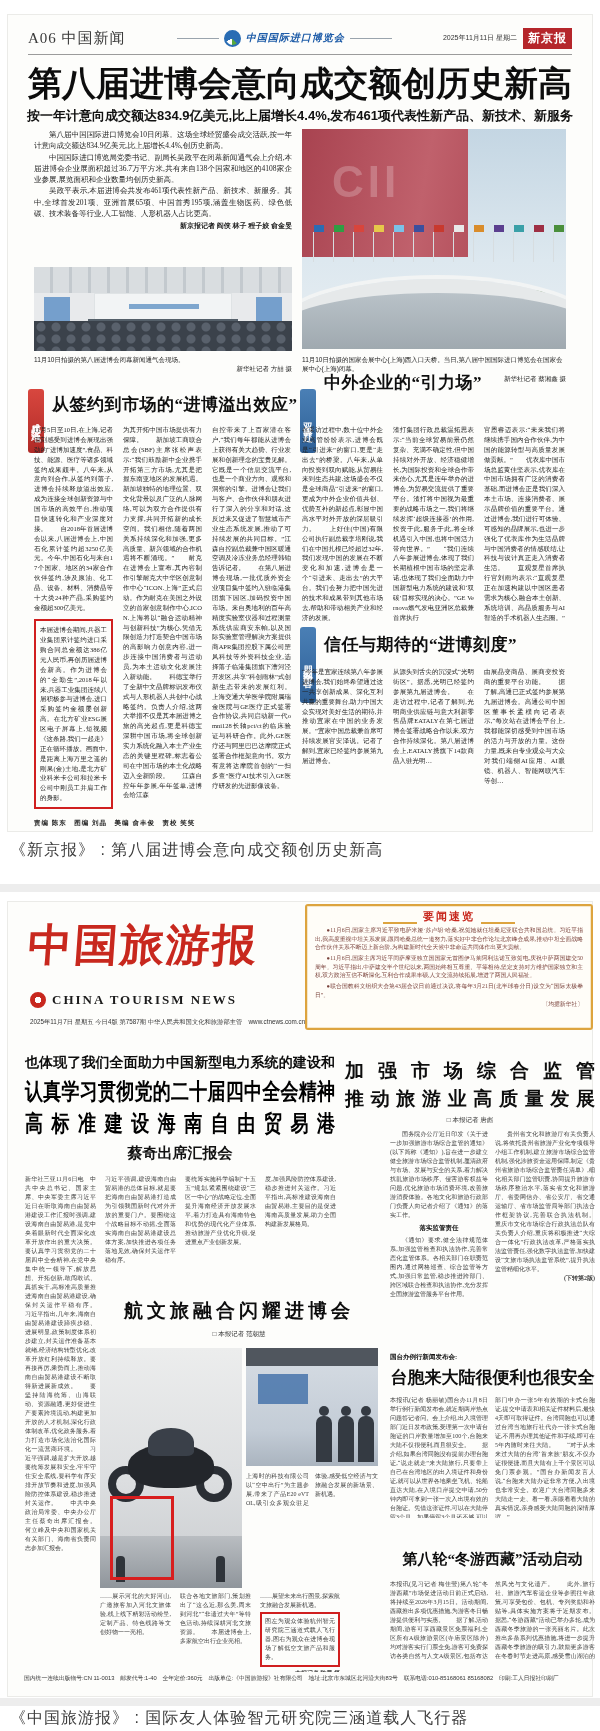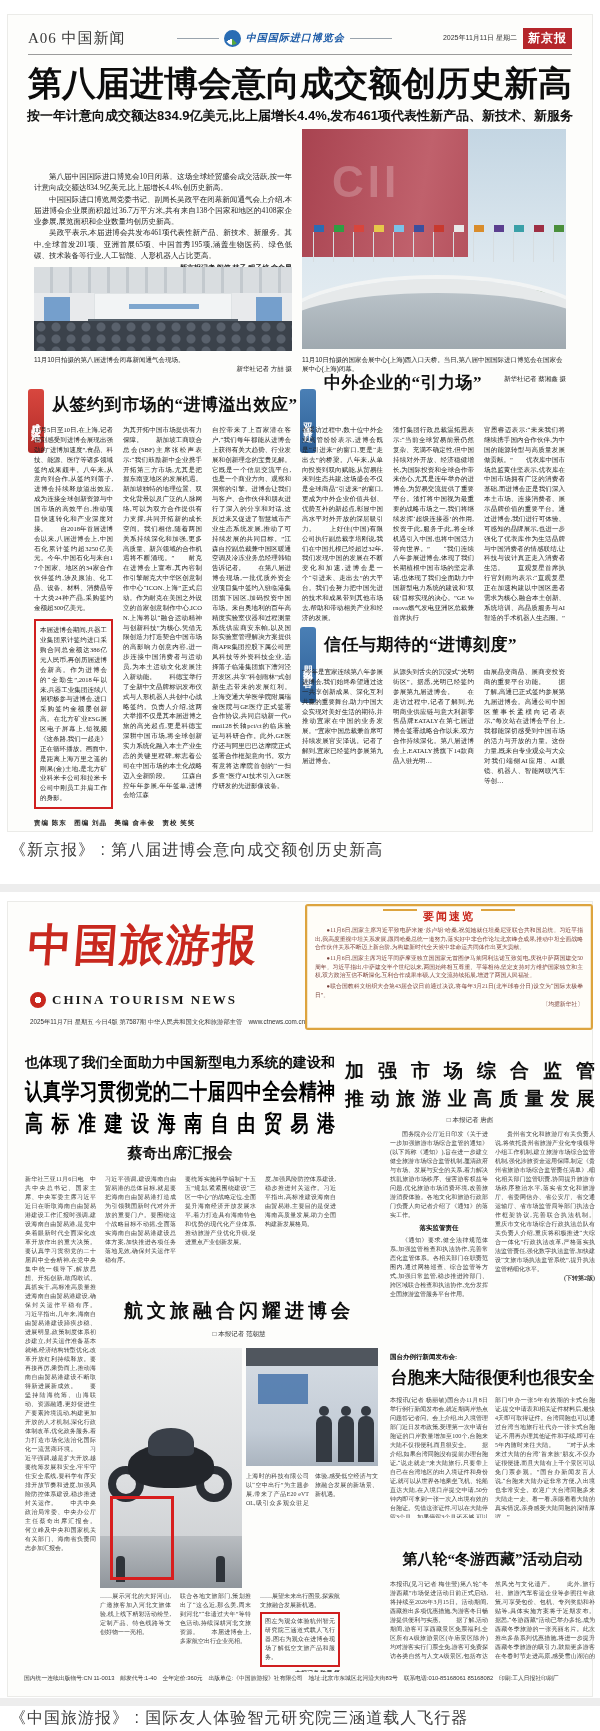--- a/index.html
+++ b/index.html
@@ -1,21 +1,21 @@
 <!DOCTYPE html>
 <html><head>
 <meta charset="utf-8">
 <style>
   * { margin:0; padding:0; box-sizing:border-box; }
   html,body { background:#ffffff; }
   .canvas { position:relative; width:600px; height:1731px; background:#fff; overflow:hidden;
             font-family:"Liberation Sans","DejaVu Sans",sans-serif; color:#222; }
   .paper { position:absolute; background:#fdfdfb; box-shadow:0 0 0 1px #ebebe8; }
   .serif { font-family:"Liberation Serif","DejaVu Serif",serif; }
-  .jt { text-align:justify; word-break:break-all; overflow:hidden;margin-top:42px; }
+  .jt { text-align:justify; word-break:break-all; overflow:hidden; }
 
   
   .p1-header { position:absolute; top:10px; left:20px; right:20px; height:26px; display:flex; align-items:center; }
   .p1-pagelabel { font-family:"Liberation Serif",serif; font-size:15px; color:#3a3a3a; letter-spacing:1px; white-space:nowrap; }
   .p1-badge { flex:1; display:flex; align-items:center; justify-content:center; gap:5px; }
   .p1-badge .bline { width:42px; height:1px; background:#9aa4ad; }
   .ciie-logo { width:17px; height:17px; border-radius:50%; border:2px solid #2a6db4;
                background:conic-gradient(#2a6db4 0 38%, #57a83e 38% 52%, #ffffff 52% 68%, #2a6db4 68% 100%); }
   .ciie-text { font-size:10px; font-weight:bold; font-style:italic; color:#1e5ca8; letter-spacing:1px; white-space:nowrap; }
   .p1-dateblock { display:flex; align-items:center; gap:6px; }
@@ -86,21 +86,21 @@
               font-family:"Liberation Serif","DejaVu Serif",serif; transform:skewX(-4deg); letter-spacing:2px; white-space:nowrap; }
   .ct-logorow { position:absolute; top:90px; left:22px; display:flex; align-items:center; gap:6px; }
   .ct-logo { width:16px; height:16px; border-radius:50%; border:2px solid #c8281e;
              background:radial-gradient(circle at 50% 50%, #fff 0 3px, #c8281e 3px 100%); }
   .ct-en { font-family:"Liberation Serif",serif; font-weight:bold; font-size:13px; letter-spacing:2px; color:#1c1c1c; white-space:nowrap; }
   .ct-dateline { position:absolute; top:116px; left:22px; width:250px; font-size:6.3px; color:#333; white-space:nowrap; }
 
   .briefbox { position:absolute; top:2px; left:297px; width:288px; height:126px; border:2px solid #dda43f; border-radius:3px;
               background:#fffdf8; padding:3px 8px 3px 8px; box-shadow:inset 0 0 0 1px #f6e7c8; }
   .briefbox .bb-title { text-align:center; font-size:11px; font-weight:900; color:#c8281e; letter-spacing:2px;
-              display:flex; align-items:flex-start; justify-content:center; gap:6px; }
+              display:flex; align-items:flex-end; justify-content:center; gap:6px; }
   .briefbox .bb-title i { display:block; width:34px; height:2px; background:#dda43f; }
   .briefbox .bb-item { font-size:5.8px; line-height:1.5; color:#79413a; text-align:justify; word-break:break-all; text-indent:2em; margin-top:2px; font-family:"Liberation Serif",serif; }
   .briefbox .bb-credit { text-align:right; font-size:5.8px; color:#79413a; }
 
   .sloganrow { position:absolute; top:134px; left:0; width:584px; display:flex; align-items:center; gap:8px; }
   .sloganrow .sline { flex:1; border-top:3px double #2e6cb0; }
   .sloganrow .stext { font-size:8px; font-weight:bold; color:#c8281e; letter-spacing:2px; white-space:nowrap; }
 
   .hn-kicker { position:absolute; top:152px; left:17px; width:310px; font-size:14px; font-weight:900; color:#0d0d0d;
                text-align:justify; text-align-last:justify; }

